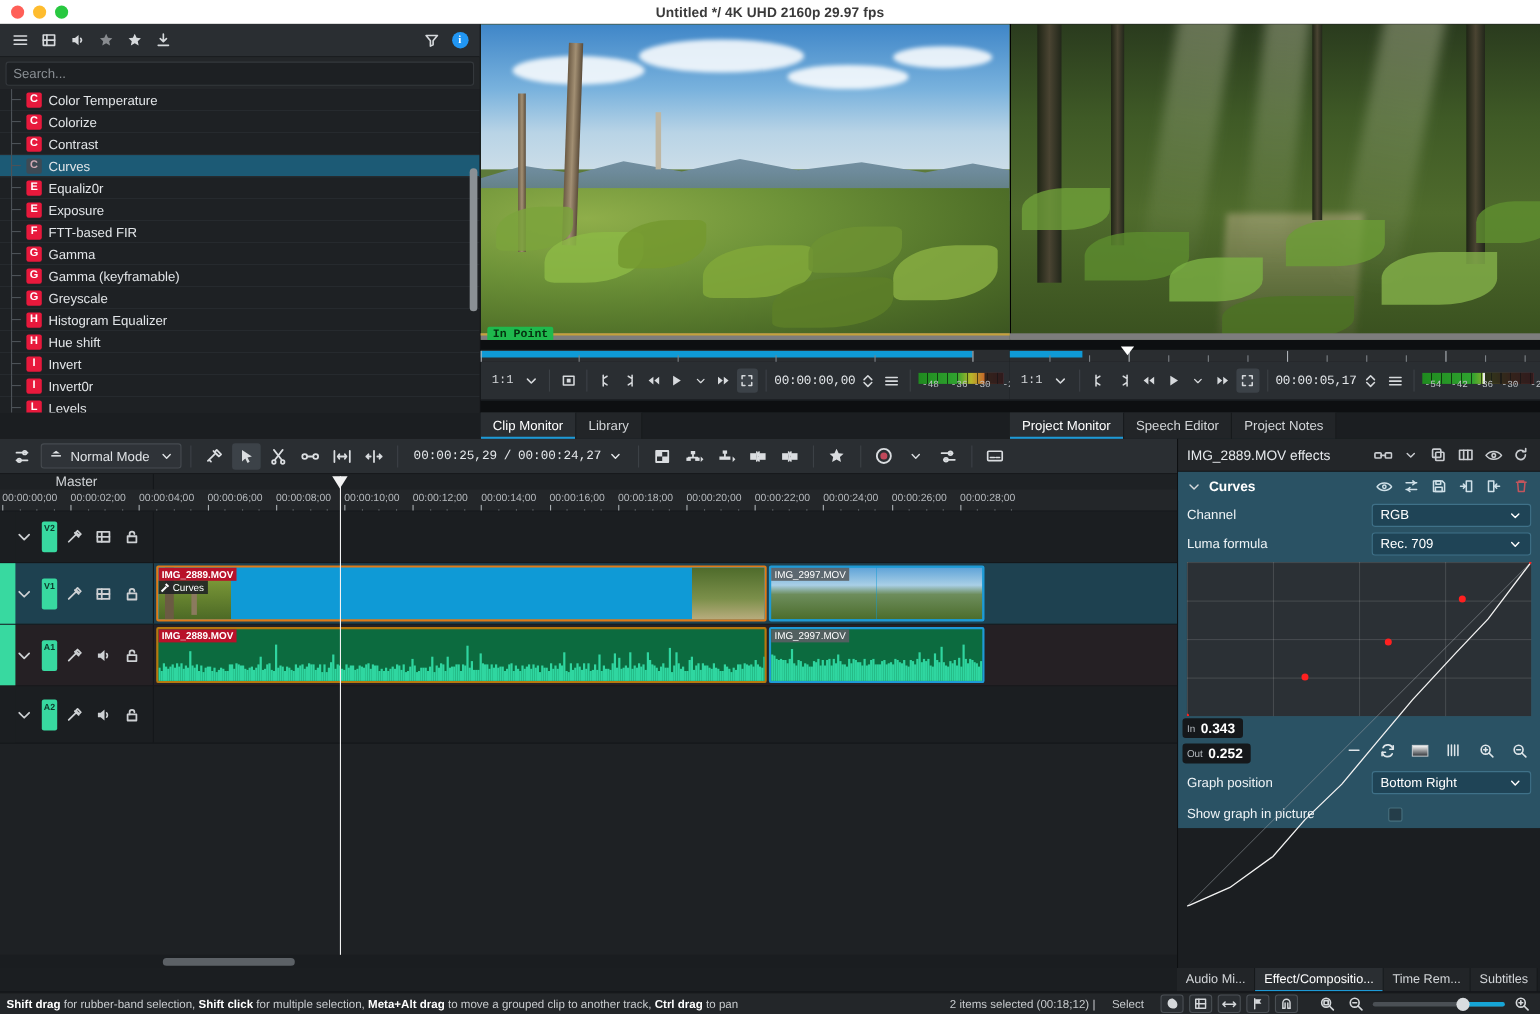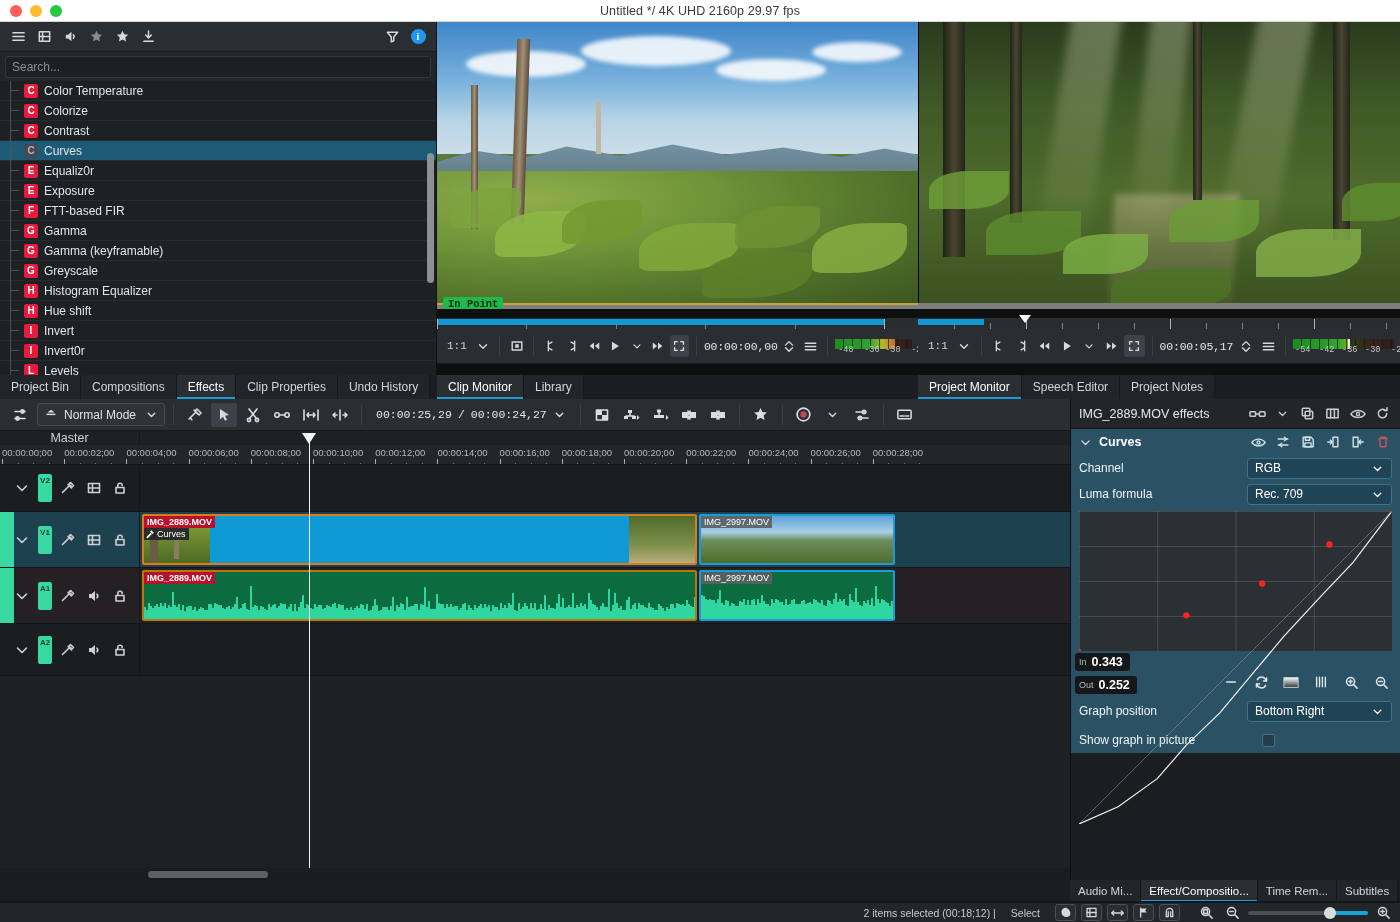--- a/index.html
+++ b/index.html
@@ -17,21 +17,21 @@
     display:flex; align-items:center;
     border-bottom:1px solid #d6d6d6;
   }
   .traffic{ display:flex; gap:8px; padding-left:10px; }
   .dot{ width:12px; height:12px; border-radius:50%; }
   .dot.r{ background:#ff5f57; }
   .dot.y{ background:#febc2e; }
   .dot.g{ background:#28c840; }
   .win-title{
     position:absolute; left:0; right:0; text-align:center;
-    font-size:12.5px; color:#3a3a3a; font-weight:400;
+    font-size:12.5px; color:#3a3a3a; font-weight:700;
     letter-spacing:.1px;
   }
 
   
   .app{ position:absolute; top:22px; left:0; right:0; bottom:0; }
 
   
   .effects-panel{
     position:absolute; left:0; top:0; width:437px; height:353px;
     background:#232629; border-right:1px solid #0f1112;
@@ -739,29 +739,20 @@
           <span id="pm-l0" style="left:2px;">-54</span>
           <span id="pm-l1" style="left:26px;">-42</span>
           <span id="pm-l2" style="left:49px;">-36</span>
           <span id="pm-l3" style="left:72px;">-30</span>
           <span id="pm-l4" style="left:98px;">-24</span>
         </div>
       </div>
     </div>
   </div>
 
-  <div class="tabrow tabstrip-left">
-      <div id="tabs-left" style="display: flex; align-items: flex-end;">
-        <div class="tab">Project Bin</div>
-        <div class="tab">Compositions</div>
-        <div class="tab active">Effects</div>
-        <div class="tab">Clip Properties</div>
-        <div class="tab">Undo History</div>
-      </div>
-    </div>
   <div class="tabrow tabstrip-clip">
       <div id="tabs-clip" style="display: flex; align-items: flex-end;">
         <div class="tab active">Clip Monitor</div>
         <div class="tab">Library</div>
       </div>
     </div>
   <div class="tabrow tabstrip-proj">
       <div id="tabs-proj" style="display: flex; align-items: flex-end;">
         <div class="tab active">Project Monitor</div>
         <div class="tab">Speech Editor</div>
@@ -1844,20 +1835,21 @@
       <div id="tabs-rb" style="display:flex;align-items:flex-end;">
         <div class="tab">Audio Mi...</div>
         <div class="tab active">Effect/Compositio...</div>
         <div class="tab">Time Rem...</div>
         <div class="tab">Subtitles</div>
       </div>
     </div>
 
   <div class="statusdivider"></div>
   <div class="statusbar">
+    <div class="status-msg" id="status-msg"><b>Shift drag</b><span> for rubber-band selection, </span><b>Shift click</b><span> for multiple selection, </span><b>Meta+Alt drag</b><span> to move a grouped clip to another track, </span><b>Ctrl drag</b><span> to pan</span></div>
     <div class="status-right">
       <span class="sel-info">2 items selected (00:18;12) |</span>
       <span class="sel-info" style="padding:0 10px;">Select</span>
       <div class="sbtn">
         <svg width="14" height="13" viewBox="0 0 16 14">
             <path class="icnf" fill="#3fd9b0" d="M3 5c1-3 4-4 6-3s4 3 4 6-2 4-5 4-6-3-5-7z"></path>
           </svg>
       </div>
       <div class="sbtn">
         <svg width="13" height="13" viewBox="0 0 16 16">

